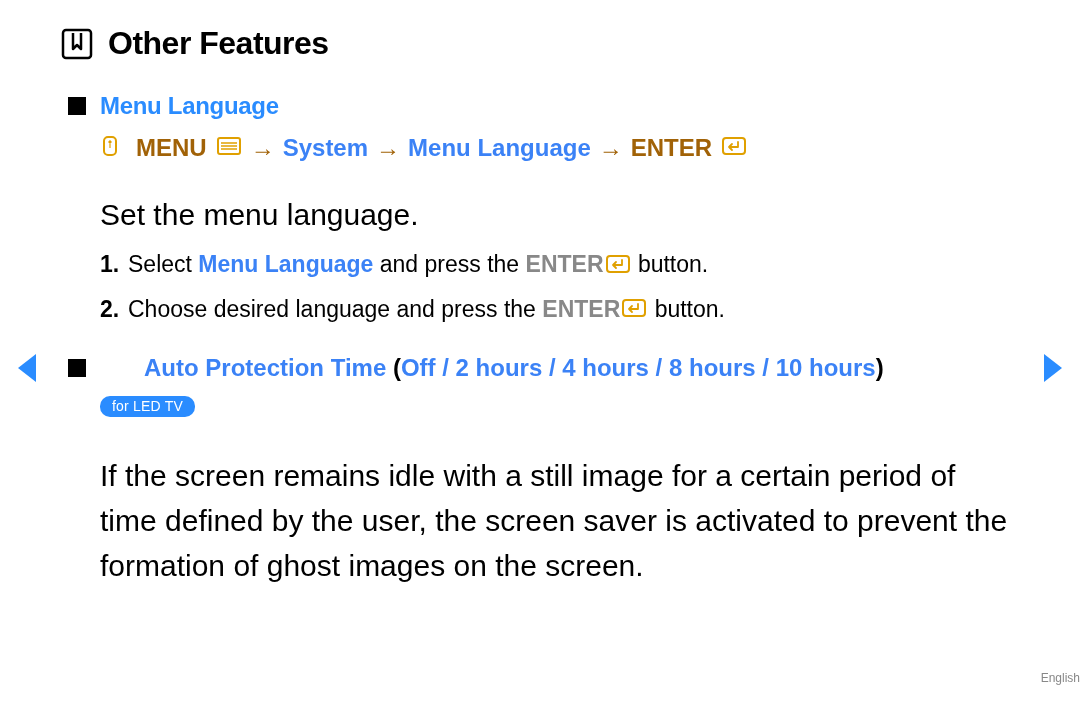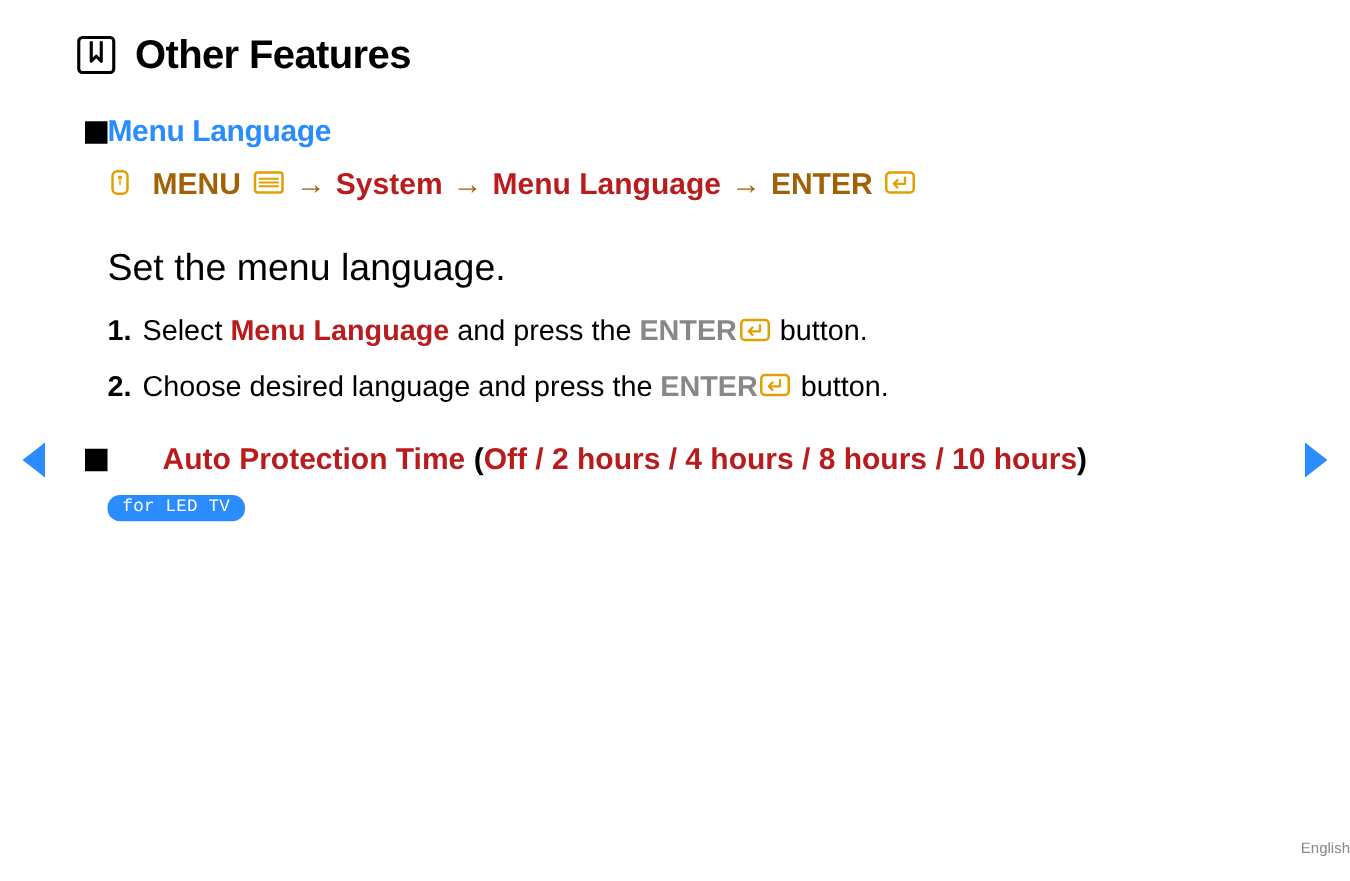--- a/index.html
+++ b/index.html
@@ -4,45 +4,45 @@
 <style>
   * { box-sizing: border-box; margin: 0; padding: 0; }
   html, body { width: 1080px; height: 705px; background: #fff; font-family: "Helvetica Neue", Helvetica, Arial, sans-serif; color: #000; overflow: hidden; }
   .page { position: relative; width: 1080px; height: 705px; padding: 25px 60px 0 60px; }
 
   .title-row { display: flex; align-items: center; gap: 14px; margin-bottom: 30px; }
   .title-icon svg { width: 34px; height: 34px; display: block; }
   .page-title { font-size: 32px; font-weight: 700; letter-spacing: -0.5px; }
 
   .section { margin-left: 8px; margin-bottom: 28px; }
-  .sec-row { display: flex; align-items: flex-start; }
+  .sec-row { display: flex; align-items: flex-start; gap: 14px; }
   .bullet-sq { width: 18px; height: 18px; background: #000; margin-top: 5px; flex: 0 0 auto; }
   .sec-content { flex: 1 1 auto; }
 
   .heading-blue { color: #2a8cff; font-size: 24px; font-weight: 600; letter-spacing: -0.3px; }
 
   .nav-row { display: flex; flex-wrap: wrap; align-items: center; gap: 8px; margin-top: 14px; font-size: 24px; font-weight: 600; }
   .gray { color: #a16207; }
-  .blue { color: #b91c1c; }
+  .blue { color: #3b82f6; }
   .orange-stroke svg { stroke: #e0a000; }
 
   .body-text { font-size: 30px; font-weight: 400; margin-top: 30px; line-height: 1.5; color: #000; }
   .step-row { font-size: 23px; margin-top: 10px; line-height: 1.5; display: flex; align-items: baseline; gap: 6px; }
   .step-row .num { font-weight: 600; min-width: 22px; }
   .step-row .txt { display: inline; }
   .bold { font-weight: 600; }
   .gray-bold { color: #888; font-weight: 700; }
 
   .inline-icon { display: inline-flex; vertical-align: middle; position: relative; top: -2px; }
   .inline-icon svg { width: 28px; height: 22px; }
 
   .heading-line { font-size: 24px; font-weight: 600; margin-left: 44px; }
   .paren-black { color: #000; }
 
-  .badge { display: inline-block; background: #2a8cff; color: #fff; font-size: 14px; font-weight: 400; padding: 2px 12px 3px 12px; border-radius: 10px; margin-top: 14px; margin-bottom: 6px; letter-spacing: 0.2px; font-family: Liberation Mono, monospace; }
+  .badge { display: inline-block; background: #2a8cff; color: #fff; font-size: 14px; font-weight: 400; padding: 2px 12px 3px 12px; border-radius: 10px; margin-top: 14px; margin-bottom: 6px; letter-spacing: 0.2px; }
 
   .nav-left, .nav-right { position: absolute; top: 350px; }
   .nav-left { left: 12px; }
   .nav-right { right: 12px; }
   .nav-left svg, .nav-right svg { width: 30px; height: 36px; }
 
   .footer { position: absolute; bottom: 20px; left: 0; right: 0; text-align: right; font-size: 12px; color: #888; }
 </style>
 </head>
 <body>
@@ -128,20 +128,21 @@
   <div class="section">
     <div class="sec-row">
       <div class="bullet-sq"></div>
       <div class="sec-content">
         <div class="heading-line">
           <span class="blue">Auto Protection Time</span><span class="paren-black"> (</span><span class="blue">Off / 2 hours / 4 hours / 8 hours / 10 hours</span><span class="paren-black">)</span>
         </div>
 
         <span class="badge">for LED TV</span>
 
+        <div class="body-text">If the screen remains idle with a still image for a certain period of time defined by the user, the screen saver is activated to prevent the formation of ghost images on the screen.</div>
       </div>
     </div>
   </div>
 
   <div class="nav-left">
     <svg viewBox="0 0 30 36">
         <polygon points="24,4 24,32 6,18" fill="#2a8cff"></polygon>
       </svg>
   </div>
   <div class="nav-right">

